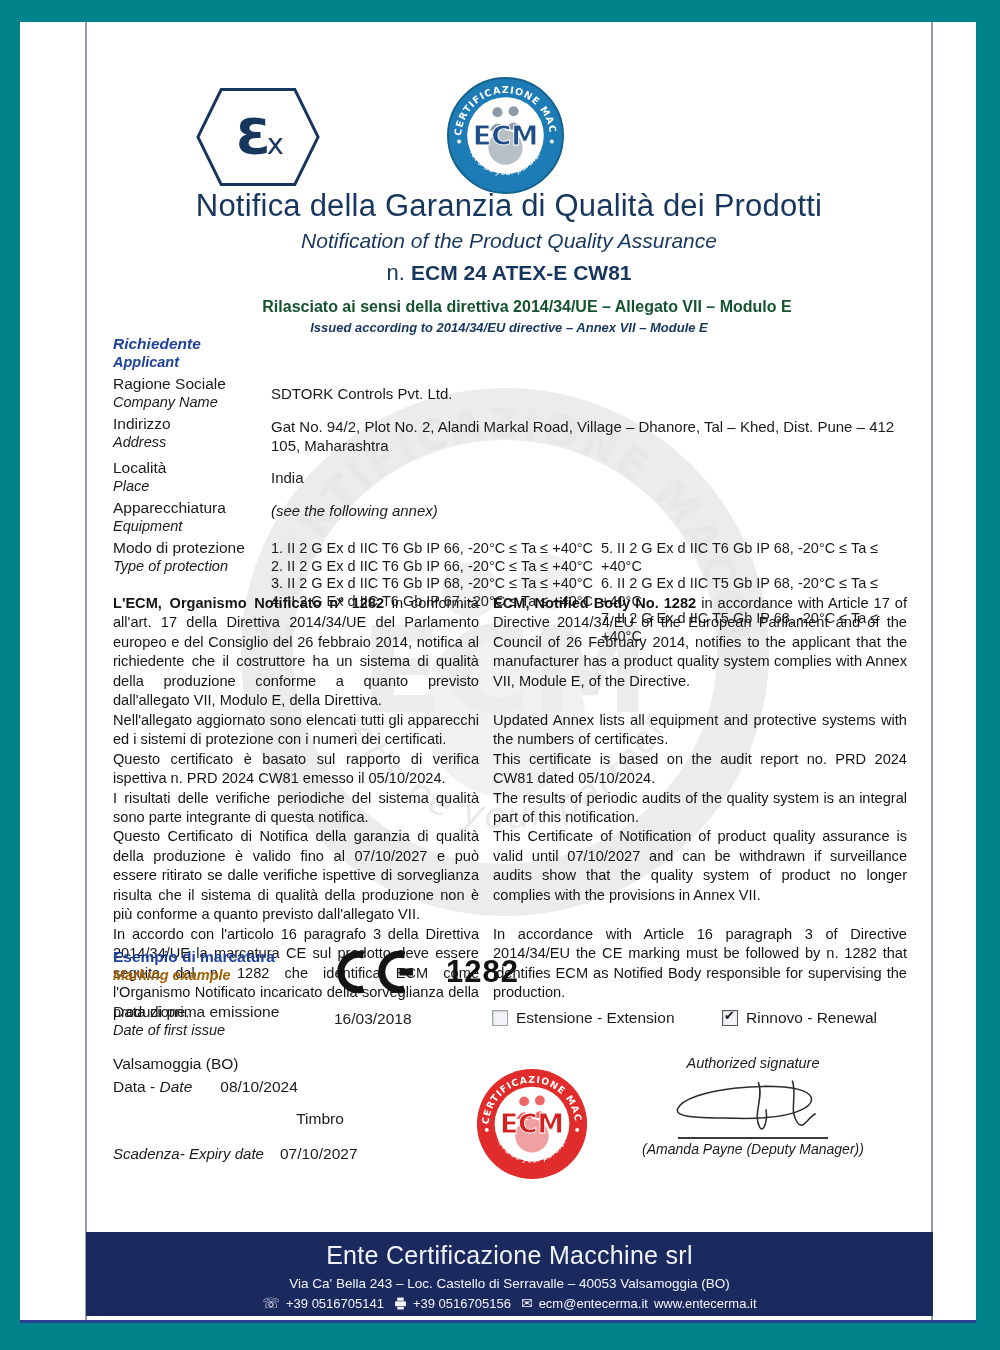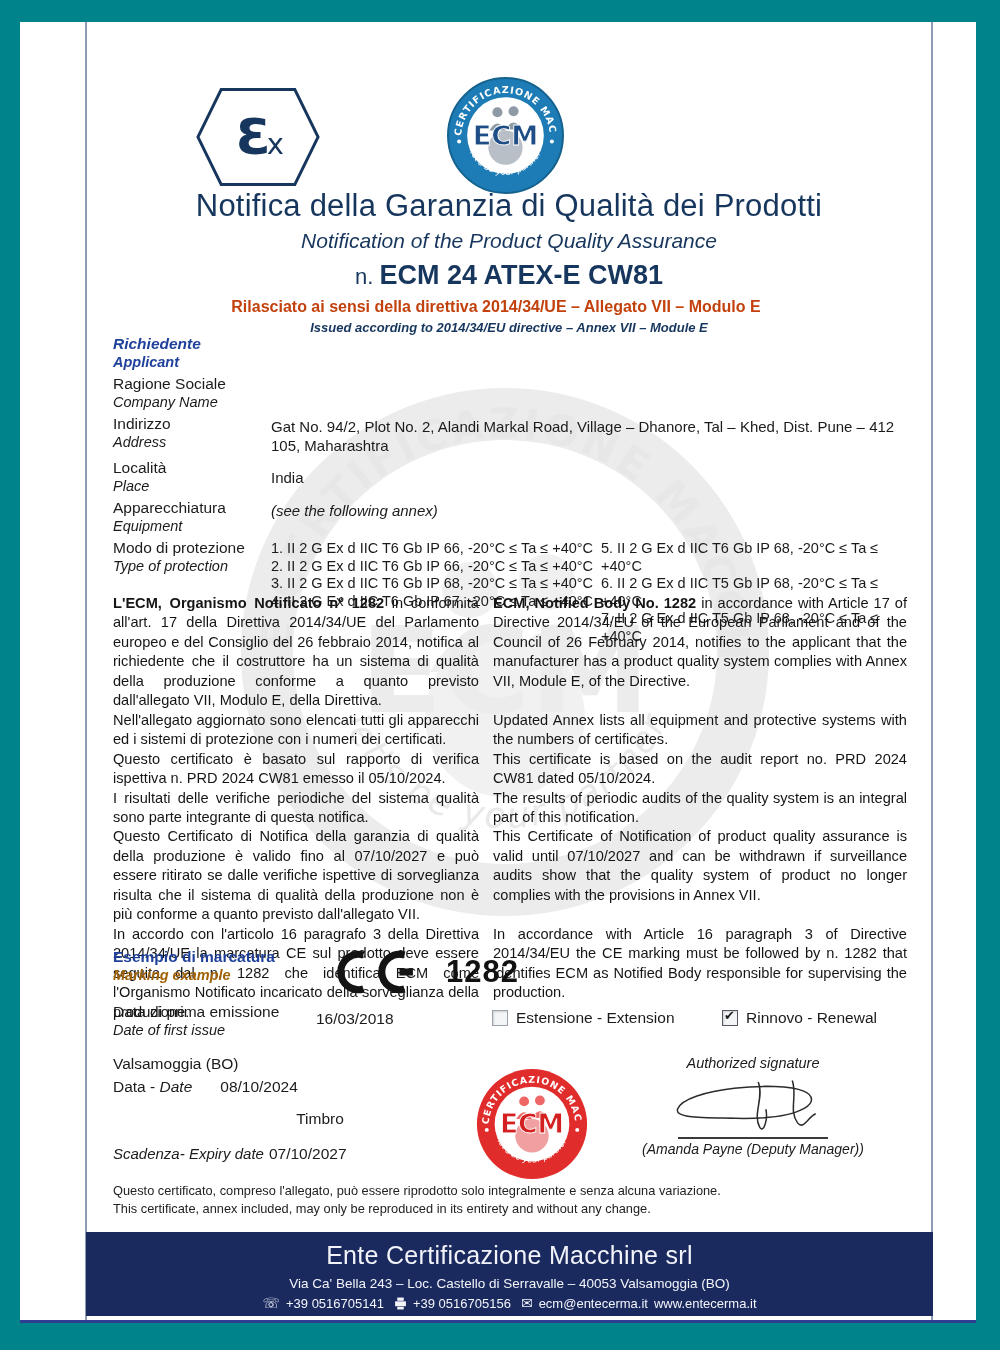--- a/index.html
+++ b/index.html
@@ -15,22 +15,22 @@
   .bottom-rule{position:absolute;left:0;top:1298px;width:956px;height:3px;background:#2e3f93;}
   .abs{position:absolute;}
 
   
   .wm{position:absolute;left:205px;top:350px;width:560px;height:560px;pointer-events:none;}
 
   
   .hdr-title{left:66px;top:166px;width:846px;text-align:center;font-size:31px;color:#17365d;letter-spacing:.2px;}
   .hdr-sub{left:66px;top:207px;width:846px;text-align:center;font-size:21px;font-style:italic;color:#17365d;}
   .hdr-cert{left:66px;top:238px;width:846px;text-align:center;color:#17365d;font-size:22px;}
-  .hdr-cert b{font-size:27px;}
-  .hdr-dir{left:53px;top:276px;width:846px;text-align:center;color:#c2410c;font-size:16px;font-weight:bold;}
+  .hdr-cert b{font-size:21px;}
+  .hdr-dir{left:84px;top:276px;width:846px;text-align:center;color:#14532d;font-size:16px;font-weight:bold;}
   .hdr-dir2{left:66px;top:298px;width:846px;text-align:center;color:#17365d;font-size:13px;font-weight:600;font-style:italic;}
 
   
   .details{left:93px;top:313px;width:800px;}
   .drow{display:flex;margin-bottom:4px;}
   .dlabel{width:158px;flex:0 0 158px;line-height:18px;}
   .dlabel .it{font-size:15.5px;}
   .dlabel .en{font-size:14.5px;font-style:italic;}
   .dlabel.blue .it,.dlabel.blue .en{color:#1f419b;font-weight:bold;font-style:italic;}
   .dval{flex:1;font-size:15px;line-height:19px;padding-top:2px;}
@@ -51,36 +51,36 @@
   .mark-label{left:93px;top:925px;line-height:19px;}
   .mark-label .it{color:#1f419b;font-weight:bold;font-size:15.5px;}
   .mark-label .en{color:#a16207;font-weight:bold;font-style:italic;font-size:14.5px;}
   .ce-wrap{left:308px;top:928px;display:flex;align-items:center;}
   .ce-num{font-size:31px;font-weight:bold;color:#111;margin-left:26px;letter-spacing:1px;}
 
   
   .issue-label{left:93px;top:980px;line-height:19px;}
   .issue-label .it{font-size:15.5px;}
   .issue-label .en{font-size:14.5px;font-style:italic;}
-  .issue-date{left:296px;top:988px;font-size:15.5px;}
+  .issue-date{left:314px;top:988px;font-size:15.5px;}
   .chk{position:absolute;top:987px;font-size:15.5px;display:flex;align-items:center;gap:8px;}
   .chk.ext{left:472px;}
   .chk.ren{left:702px;}
   .cb{display:inline-block;width:14px;height:14px;border:1px solid #9aa2ad;background:#f4f5f7;box-shadow:inset 1px 1px 2px rgba(0,0,0,.15);position:relative;cursor:pointer;}
   .cb.checked{border-color:#556;}
   .cb.checked::after{content:"✔";position:absolute;left:1px;top:-2px;font-size:13px;line-height:14px;color:#1c1c1c;font-family:"DejaVu Sans",sans-serif;}
 
   
   .place{left:93px;top:1033px;font-size:15.5px;}
   .daterow{left:93px;top:1056px;font-size:15.5px;}
   .daterow .en,.expiry .en{font-style:italic;}
   .daterow .val{margin-left:28px;}
   .timbro{left:200px;top:1088px;width:200px;text-align:center;font-size:15.5px;}
   .expiry{left:93px;top:1123px;font-size:15px;font-style:italic;}
-  .expiry .val{font-style:normal;margin-left:5px;font-size:15.5px;}
+  .expiry .val{font-style:normal;margin-left:16px;font-size:15.5px;}
   .stamp{left:453px;top:1043px;width:118px;height:118px;}
   .signblock{left:578px;top:1033px;width:310px;text-align:center;}
   .signblock .it{font-size:15.5px;font-weight:600;}
   .signblock .en{font-size:14.5px;font-style:italic;}
   .sig-svg{margin-top:2px;}
   .sig-line{width:150px;border-top:2px solid #3a3a3a;margin:-8px auto 2px auto;}
   .signatory{font-size:14px;font-style:italic;}
 
   
   .disc{left:93px;top:1160px;width:800px;font-size:12.8px;line-height:18px;color:#222;}
@@ -157,20 +157,21 @@
         <div class="it">Richiedente</div>
         <div class="en">Applicant</div>
       </div>
       <div class="dval"></div>
     </div>
     <div class="drow">
       <div class="dlabel">
         <div class="it">Ragione Sociale</div>
         <div class="en">Company Name</div>
       </div>
+      <div class="dval pad">SDTORK Controls Pvt. Ltd.</div>
     </div>
     <div class="drow">
       <div class="dlabel">
         <div class="it">Indirizzo</div>
         <div class="en">Address</div>
       </div>
       <div class="dval">Gat No. 94/2, Plot No. 2, Alandi Markal Road, Village – Dhanore, Tal – Khed, Dist. Pune – 412 105, Maharashtra</div>
     </div>
     <div class="drow">
       <div class="dlabel">
@@ -293,24 +294,20 @@
     <div class="en">Authorized signature</div>
     <svg class="sig-svg" width="230" height="68" viewBox="0 0 230 90">
       <path d="M 15,48 C 25,20 150,10 182,24 C 208,35 188,62 92,60 C 48,59 12,60 15,48" fill="none" stroke="#2b2b2b" stroke-width="2"></path>
       <path d="M 122,12 C 130,32 114,55 124,72 C 129,80 135,62 132,48" fill="none" stroke="#2b2b2b" stroke-width="2"></path>
       <path d="M 167,10 C 174,30 162,50 174,66 C 182,76 188,58 198,54" fill="none" stroke="#2b2b2b" stroke-width="2"></path>
     </svg>
     <div class="sig-line"></div>
     <div class="signatory">(Amanda Payne (Deputy Manager))</div>
   </div>
 
-  <div class="abs disc">
-    <div>Questo certificato, compreso l'allegato, può essere riprodotto solo integralmente e senza alcuna variazione.</div>
-    <div>This certificate, annex included, may only be reproduced in its entirety and without any change.</div>
-  </div>
 
   <div class="abs footer">
     <div class="company">Ente Certificazione Macchine srl</div>
     <div class="addr">Via  Ca' Bella 243 – Loc. Castello di Serravalle – 40053 Valsamoggia (BO)</div>
     <div class="contacts">
       <span class="ic">☏</span>
       <span>+39 0516705141</span>
       <svg width="13" height="13" viewBox="0 0 12 12" style="margin-left:4px;">
           <rect x="3" y="0.5" width="6" height="3" fill="#f2f4fa"></rect>
           <rect x="1" y="4" width="10" height="4.5" fill="#f2f4fa"></rect>

